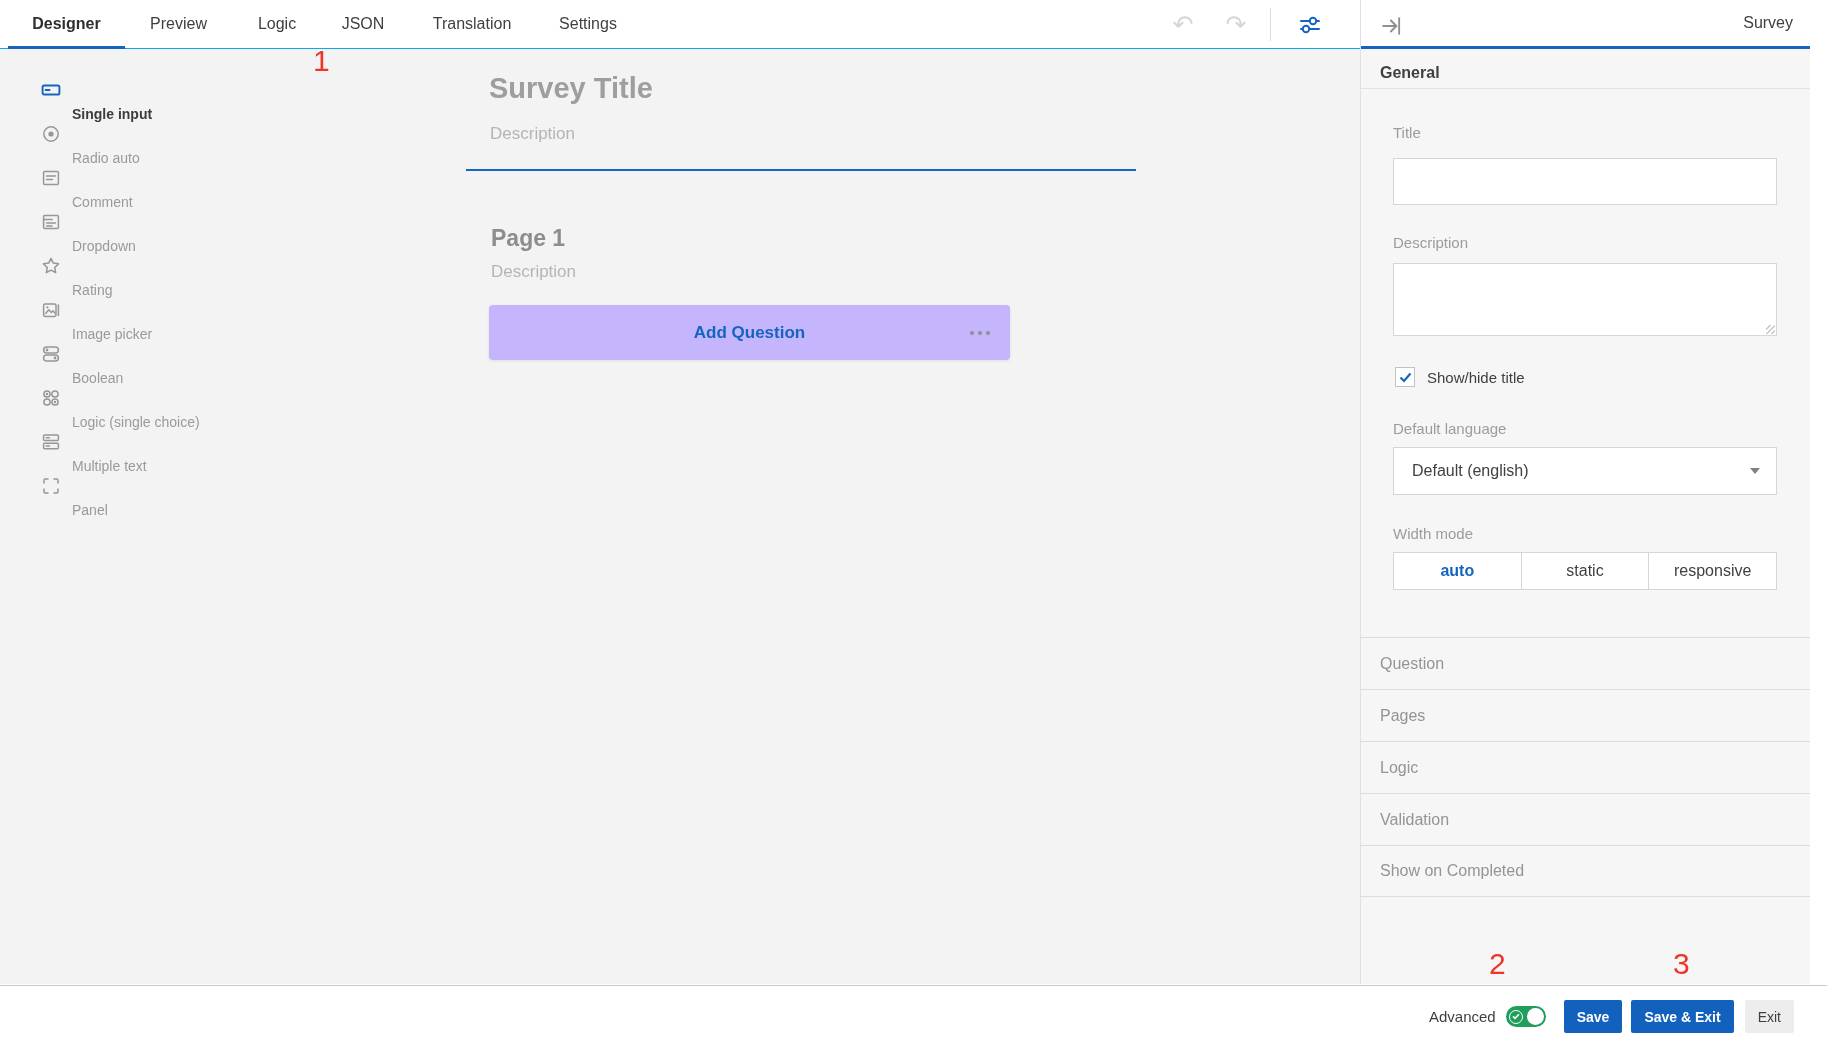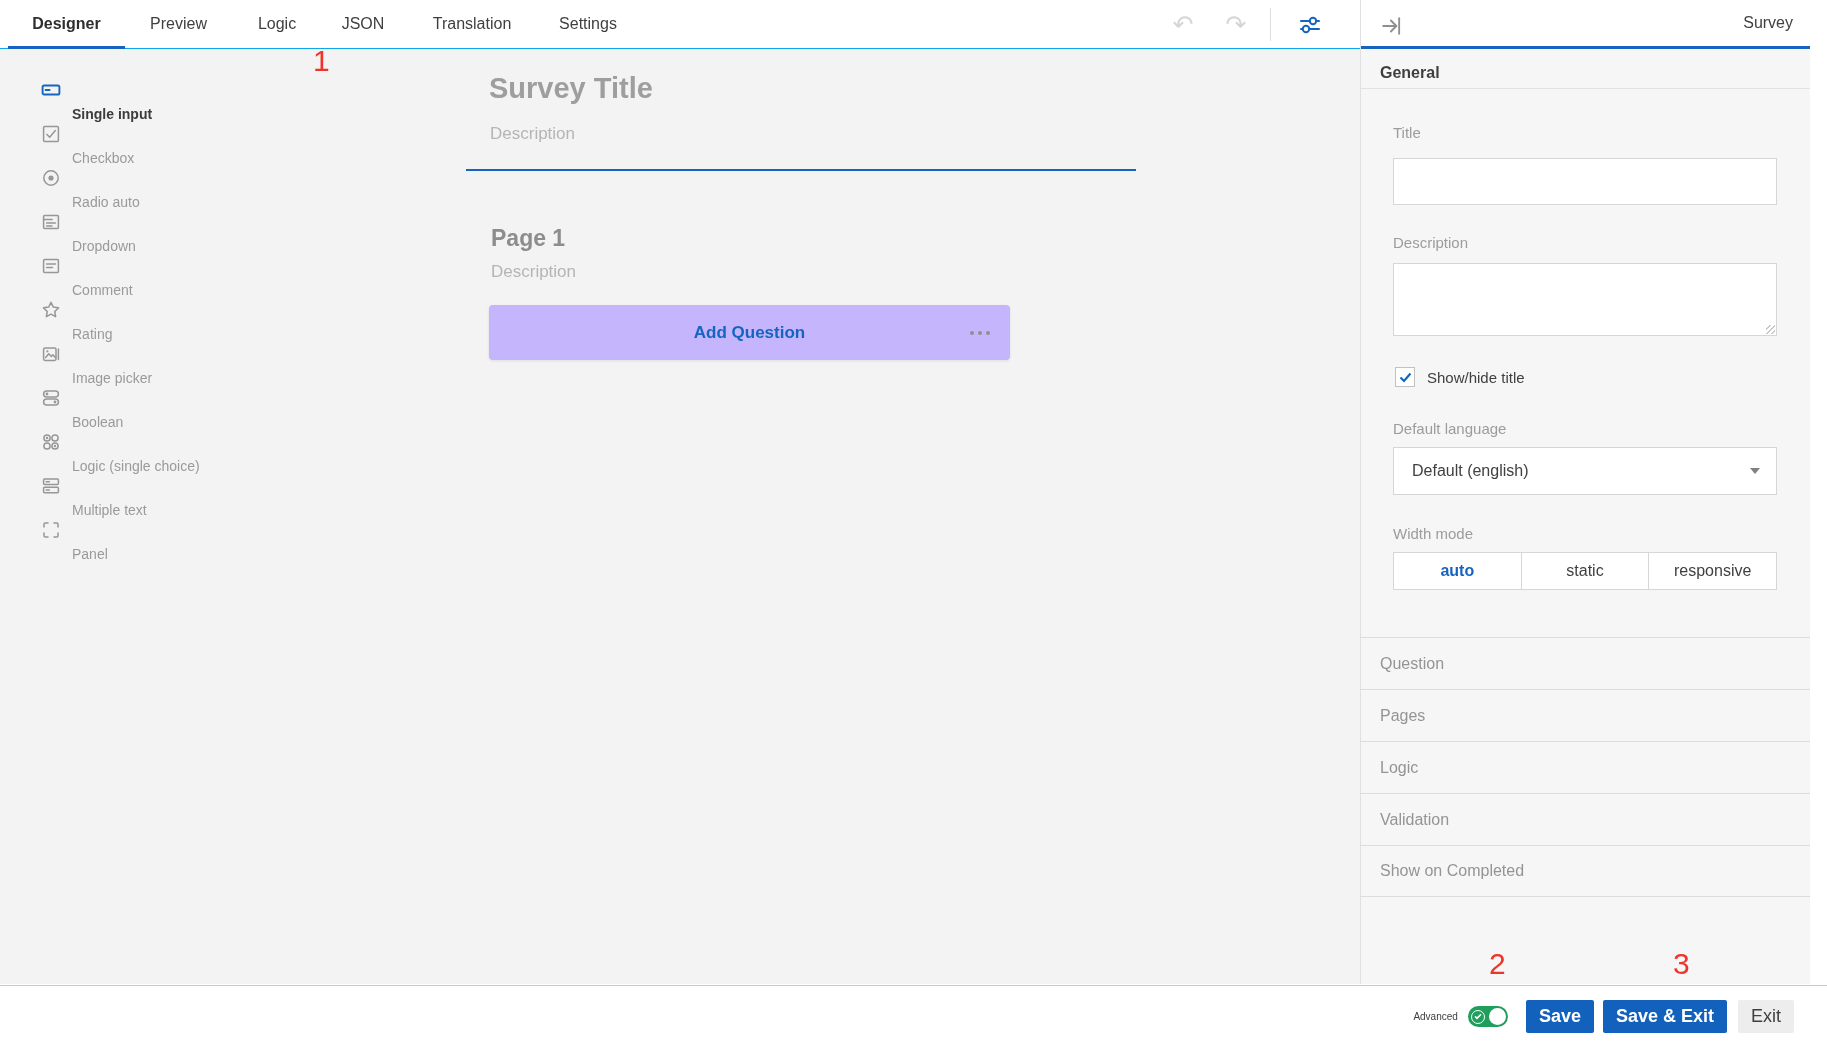--- a/index.html
+++ b/index.html
@@ -72,26 +72,26 @@
   .seg:last-child{ border-right:none; }
   .seg.selected{ color:var(--accent); font-weight:bold; }
   #accordion{ left:1360px; top:637px; width:450px; }
   .acc-row{ height:52px; border-top:1px solid #dcdcdc; display:flex; align-items:center; padding-left:20px;
             font-size:16px; color:#949494; cursor:pointer; }
   .acc-row:last-child{ border-bottom:1px solid #dcdcdc; }
 
   
   #footer{ left:0; top:985px; width:1827px; height:62px; background:#fff; border-top:1px solid #c9c9c9;
            display:flex; align-items:center; justify-content:flex-end; padding-right:33px; }
-  #advanced-label{ font-size:10px; color:#3f3f3f; margin-right:10px; }
+  #advanced-label{ font-size:15px; color:#3f3f3f; margin-right:10px; }
   #adv-toggle{ width:40px; height:21px; border-radius:11px; background:var(--green); position:relative; cursor:pointer; margin-right:18px; }
   #adv-toggle .check-circle{ position:absolute; left:3px; top:3.5px; width:14px; height:14px; border:1.4px solid #fff;
            border-radius:50%; display:flex; align-items:center; justify-content:center; }
   #adv-toggle .knob{ position:absolute; right:2px; top:2px; width:17px; height:17px; border-radius:50%; background:#fff; }
-  .btn{ height:33px; border:none; border-radius:2px; font-family:inherit; font-size:18px; font-weight:bold;
+  .btn{ height:33px; border:none; border-radius:2px; font-family:inherit; font-size:14px; font-weight:bold;
         padding:0 13px; cursor:pointer; }
   .btn.primary{ background:#1262bd; color:#fff; }
   .btn.plain{ background:#ededed; color:#3f3f3f; font-weight:normal; }
   #save-btn{ margin-right:9px; } #save-exit-btn{ margin-right:11px; }
 
   
   .annot{ position:absolute; color:var(--red); font-size:30px; line-height:30px; }
   #annot-1{ left:313px; top:46px; }
   #annot-2{ left:1489px; top:949px; }
   #annot-3{ left:1673px; top:949px; }
@@ -161,55 +161,46 @@
       <g class="tb-ico">
           <rect x="1.6" y="5.5" width="16.8" height="9" rx="1.6"></rect>
           <line x1="4.6" y1="10" x2="8.6" y2="10"></line>
         </g>
     </svg>
     <span class="tb-label">Single input</span>
   </div>
   <div class="tb-row">
     <svg width="20" height="20" viewBox="0 0 20 20">
       <g class="tb-ico">
-          <rect x="2.6" y="2.6" width="14.8" height="14.8" rx="1"></rect>
-          <path d="M6 10.4 l2.7 2.8 L14.3 6.6"></path>
-        </g>
-    </svg>
-    <span class="tb-label">Checkbox</span>
-  </div>
-  <div class="tb-row">
-    <svg width="20" height="20" viewBox="0 0 20 20">
-      <g class="tb-ico">
           <circle cx="10" cy="10" r="7.2"></circle>
         </g>
         <circle class="tb-fill" cx="10" cy="10" r="2.6"></circle>
     </svg>
     <span class="tb-label">Radio auto</span>
+  </div>
+  <div class="tb-row">
+    <svg width="20" height="20" viewBox="0 0 20 20">
+      <g class="tb-ico">
+          <rect x="2.6" y="3.6" width="14.8" height="13" rx="1"></rect>
+          <line x1="5.6" y1="8" x2="14.4" y2="8"></line>
+          <line x1="5.6" y1="11.5" x2="11.5" y2="11.5"></line>
+        </g>
+    </svg>
+    <span class="tb-label">Comment</span>
   </div>
   <div class="tb-row">
     <svg width="20" height="20" viewBox="0 0 20 20">
       <g class="tb-ico">
           <rect x="2.6" y="3.6" width="14.8" height="13" rx="1"></rect>
           <path d="M2.6 7.6 h8.5"></path>
           <line x1="5.6" y1="11" x2="14.4" y2="11"></line>
           <line x1="5.6" y1="14" x2="11" y2="14"></line>
         </g>
     </svg>
     <span class="tb-label">Dropdown</span>
-  </div>
-  <div class="tb-row">
-    <svg width="20" height="20" viewBox="0 0 20 20">
-      <g class="tb-ico">
-          <rect x="2.6" y="3.6" width="14.8" height="13" rx="1"></rect>
-          <line x1="5.6" y1="8" x2="14.4" y2="8"></line>
-          <line x1="5.6" y1="11.5" x2="11.5" y2="11.5"></line>
-        </g>
-    </svg>
-    <span class="tb-label">Comment</span>
   </div>
   <div class="tb-row">
     <svg width="20" height="20" viewBox="0 0 20 20">
       <g class="tb-ico">
           <path d="M10 2.4 l2.3 4.7 5.2.75 -3.75 3.65 .9 5.15 L10 14.2 l-4.65 2.45 .9-5.15 L2.5 7.85 l5.2-.75 z"></path>
         </g>
     </svg>
     <span class="tb-label">Rating</span>
   </div>
   <div class="tb-row">

